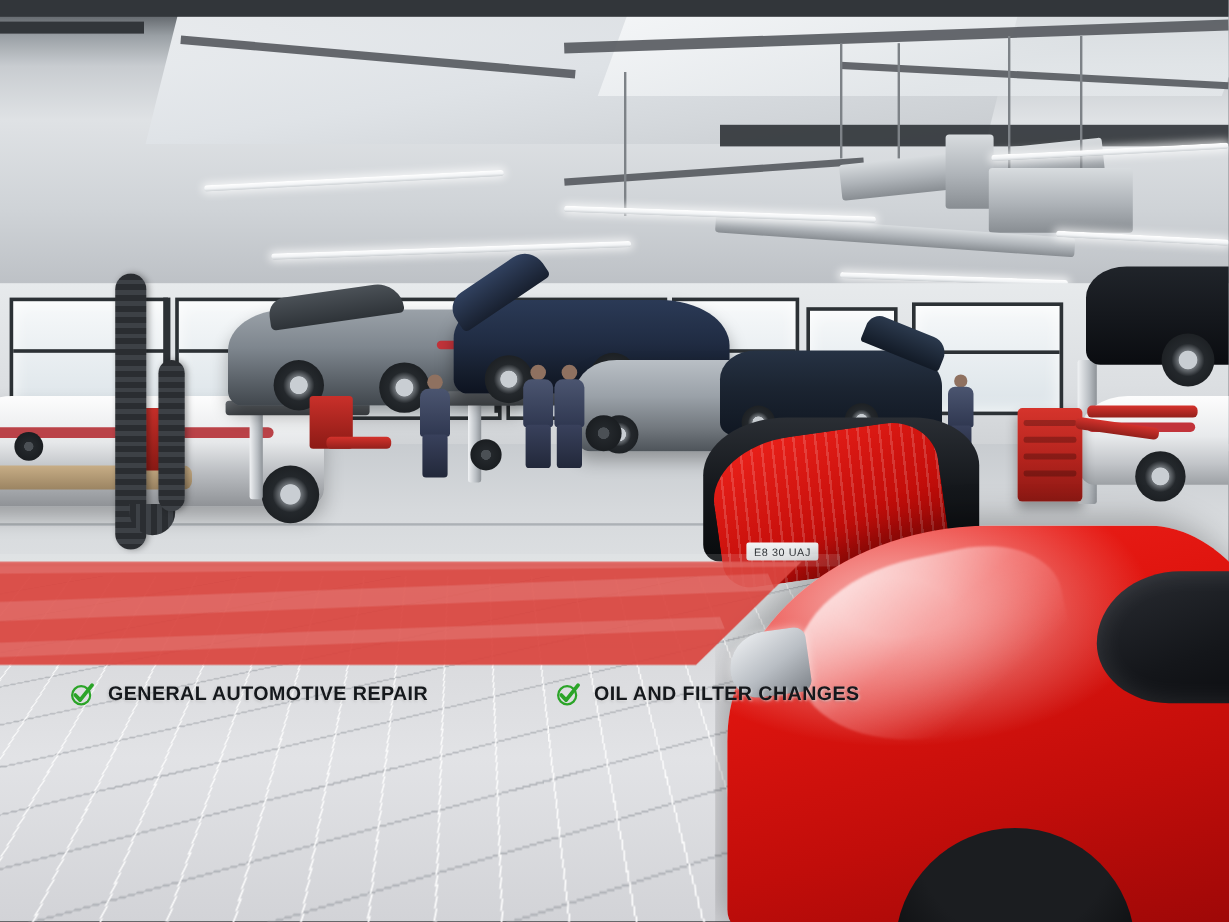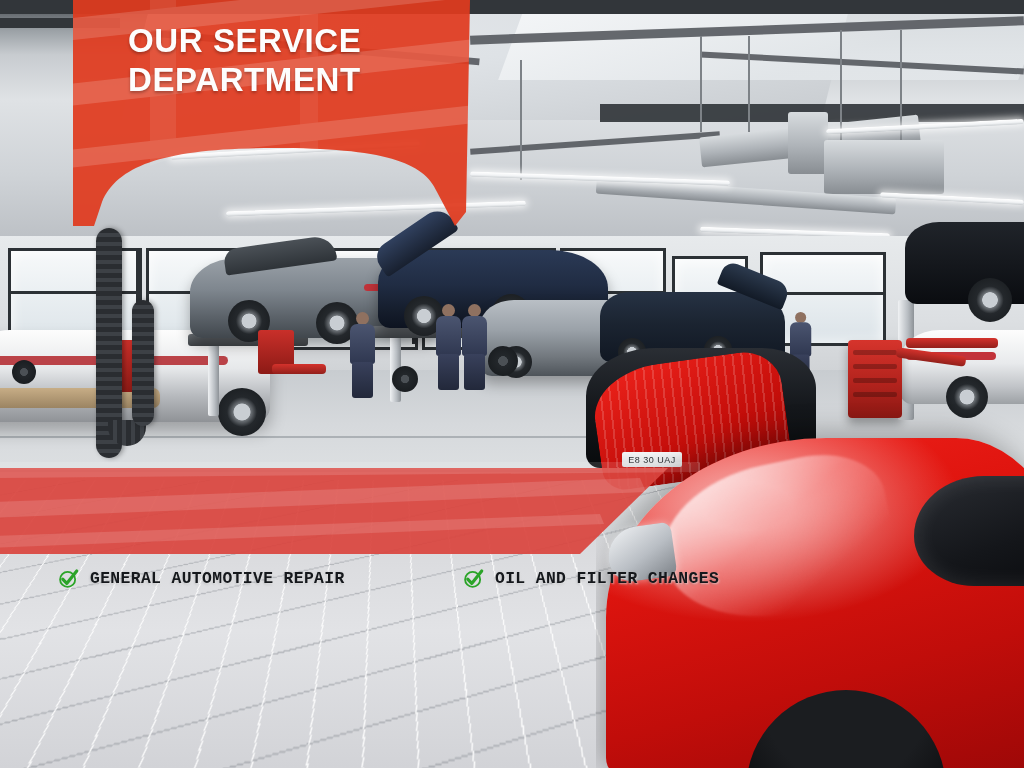--- a/index.html
+++ b/index.html
@@ -314,21 +314,20 @@
     align-items:center;
   }
   .check-item{display:flex;align-items:center;gap:11px;}
   .check-icon{width:21px;height:21px;flex:0 0 21px;position:relative;}
   .check-label{
     color:#15181c;font-weight:bold;
     font-size:16.4px;letter-spacing:.35px;
     text-transform:uppercase;
     text-shadow:1px 1px 2px rgba(255,255,255,.55), 0 1px 3px rgba(0,0,0,.25);
     white-space:nowrap;
-    font-family:Liberation Mono, monospace;
   }
 </style>
 </head>
 <body>
 
 <div class="poster">
 
   <div class="photo">
 
     <div class="ceiling"></div>
@@ -468,49 +467,20 @@
 
     <div class="fg-red-car">
       <div class="fg-red-body"></div>
       <div class="fg-red-highlight"></div>
       <div class="fg-window"></div>
       <div class="fg-headlight"></div>
       <div class="fg-wheelarch"></div>
     </div>
   </div>
 
-  <div class="header-banner">
-    <svg width="500" height="232" viewBox="0 0 500 232" xmlns="http://www.w3.org/2000/svg" aria-hidden="true">
-      <defs>
-        <clipPath id="archClip">
-          <path d="M73,0 L470,0 L466,212 L455,224 L440,196
-                   C430,168 390,150 275,150
-                   C170,150 120,168 104,205
-                   L96,224 L73,224 Z"></path>
-        </clipPath>
-      </defs>
-      <g>
-        <path d="M73,0 L470,0 L466,212 L455,226 L437,192
-                 C424,162 384,148 274,148
-                 C168,148 118,164 102,202
-                 L94,226 L73,226 Z" fill="#E03A1E" opacity="0.93"></path>
-        <g clip-path="url(#archClip)" opacity="0.16">
-          <path d="M-40,30 L520,-30 L520,-8 L-40,52 Z" fill="#ffffff"></path>
-          <path d="M-40,96 L520,34 L520,56 L-40,118 Z" fill="#ffffff"></path>
-          <path d="M-40,162 L520,100 L520,118 L-40,180 Z" fill="#ffffff"></path>
-          <path d="M150,-20 L176,-20 L176,240 L150,240 Z" fill="#ffffff" opacity=".5"></path>
-          <path d="M300,-20 L318,-20 L318,240 L300,240 Z" fill="#ffffff" opacity=".4"></path>
-        </g>
-      </g>
-    </svg>
-    <div class="header-title">
-      <div>OUR SERVICE</div>
-      <div>DEPARTMENT</div>
-    </div>
-  </div>
 
   <div class="desc-band">
     <svg width="700" height="96" viewBox="0 0 700 96" xmlns="http://www.w3.org/2000/svg" aria-hidden="true">
       <g>
         <path d="M0,6 L668,6 L580,92 L0,92 Z" fill="#D9453E" opacity="0.93"></path>
         <g opacity="0.13">
           <path d="M0,0 L700,-6 L700,10 L0,16 Z" fill="#ffffff"></path>
           <path d="M-10,40 L640,16 L646,30 L-10,56 Z" fill="#ffffff"></path>
           <path d="M-10,74 L600,52 L604,62 L-10,86 Z" fill="#ffffff"></path>
         </g>

